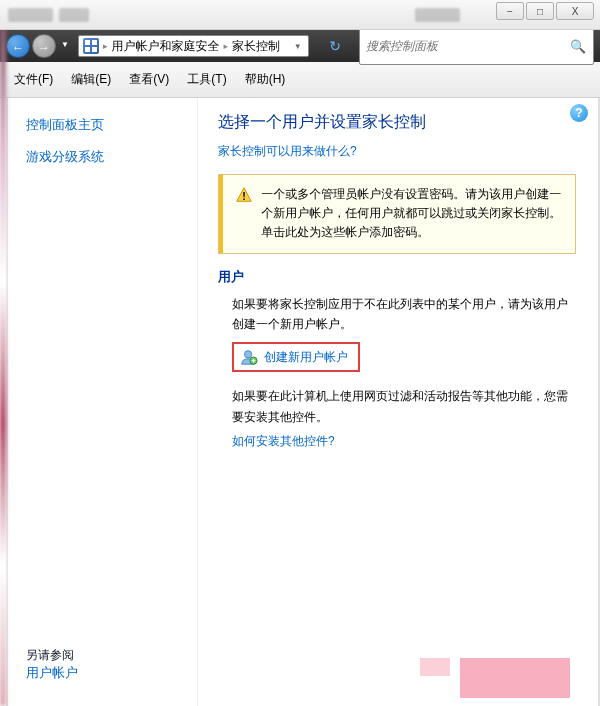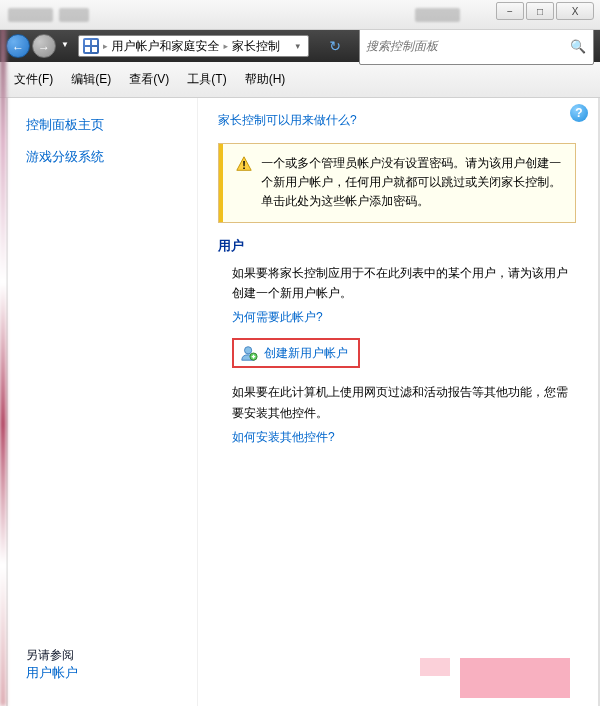--- a/index.html
+++ b/index.html
@@ -137,38 +137,38 @@
       <a class="sidebar-link">游戏分级系统</a>
     </div>
     <div class="sidebar-bottom">
       <div class="sidebar-label">另请参阅</div>
       <a class="sidebar-link">用户帐户</a>
     </div>
   </div>
 
   <div class="main-panel">
     <div class="help-btn">?</div>
+    <h1 class="page-title">选择一个用户并设置家长控制</h1>
     <a class="text-link">家长控制可以用来做什么?</a>
 
     <div class="warning-box">
       <div class="warning-stripe"></div>
       <div class="warning-content">
         <div class="warning-icon">
           <svg viewBox="0 0 20 20">
               <path d="M10 2 L18 17 L2 17 Z" fill="#ffd040" stroke="#c09000" stroke-width="1"></path>
               <text x="10" y="15" text-anchor="middle" font-size="12" font-weight="bold" fill="#000">!</text>
             </svg>
         </div>
         <div class="warning-text">一个或多个管理员帐户没有设置密码。请为该用户创建一个新用户帐户，任何用户就都可以跳过或关闭家长控制。单击此处为这些帐户添加密码。</div>
       </div>
     </div>
 
     <div class="section-label">用户</div>
     <div class="body-text">如果要将家长控制应用于不在此列表中的某个用户，请为该用户创建一个新用户帐户。</div>
-    <a class="text-link indent-link">为何需要此帐户?</a>
     <div class="action-link-box">
       <div class="action-icon">
         <svg viewBox="0 0 20 20">
             <circle cx="9" cy="7" r="4" fill="#88c0e8" stroke="#4080c0"></circle>
             <path d="M2 18 Q2 12 9 12 Q16 12 16 18 Z" fill="#88c0e8" stroke="#4080c0"></path>
             <circle cx="15" cy="14" r="4" fill="#60d060" stroke="#308030"></circle>
             <path d="M15 12 L15 16 M13 14 L17 14" stroke="#fff" stroke-width="1.5"></path>
           </svg>
       </div>
       <span class="text-link">创建新用户帐户</span>

